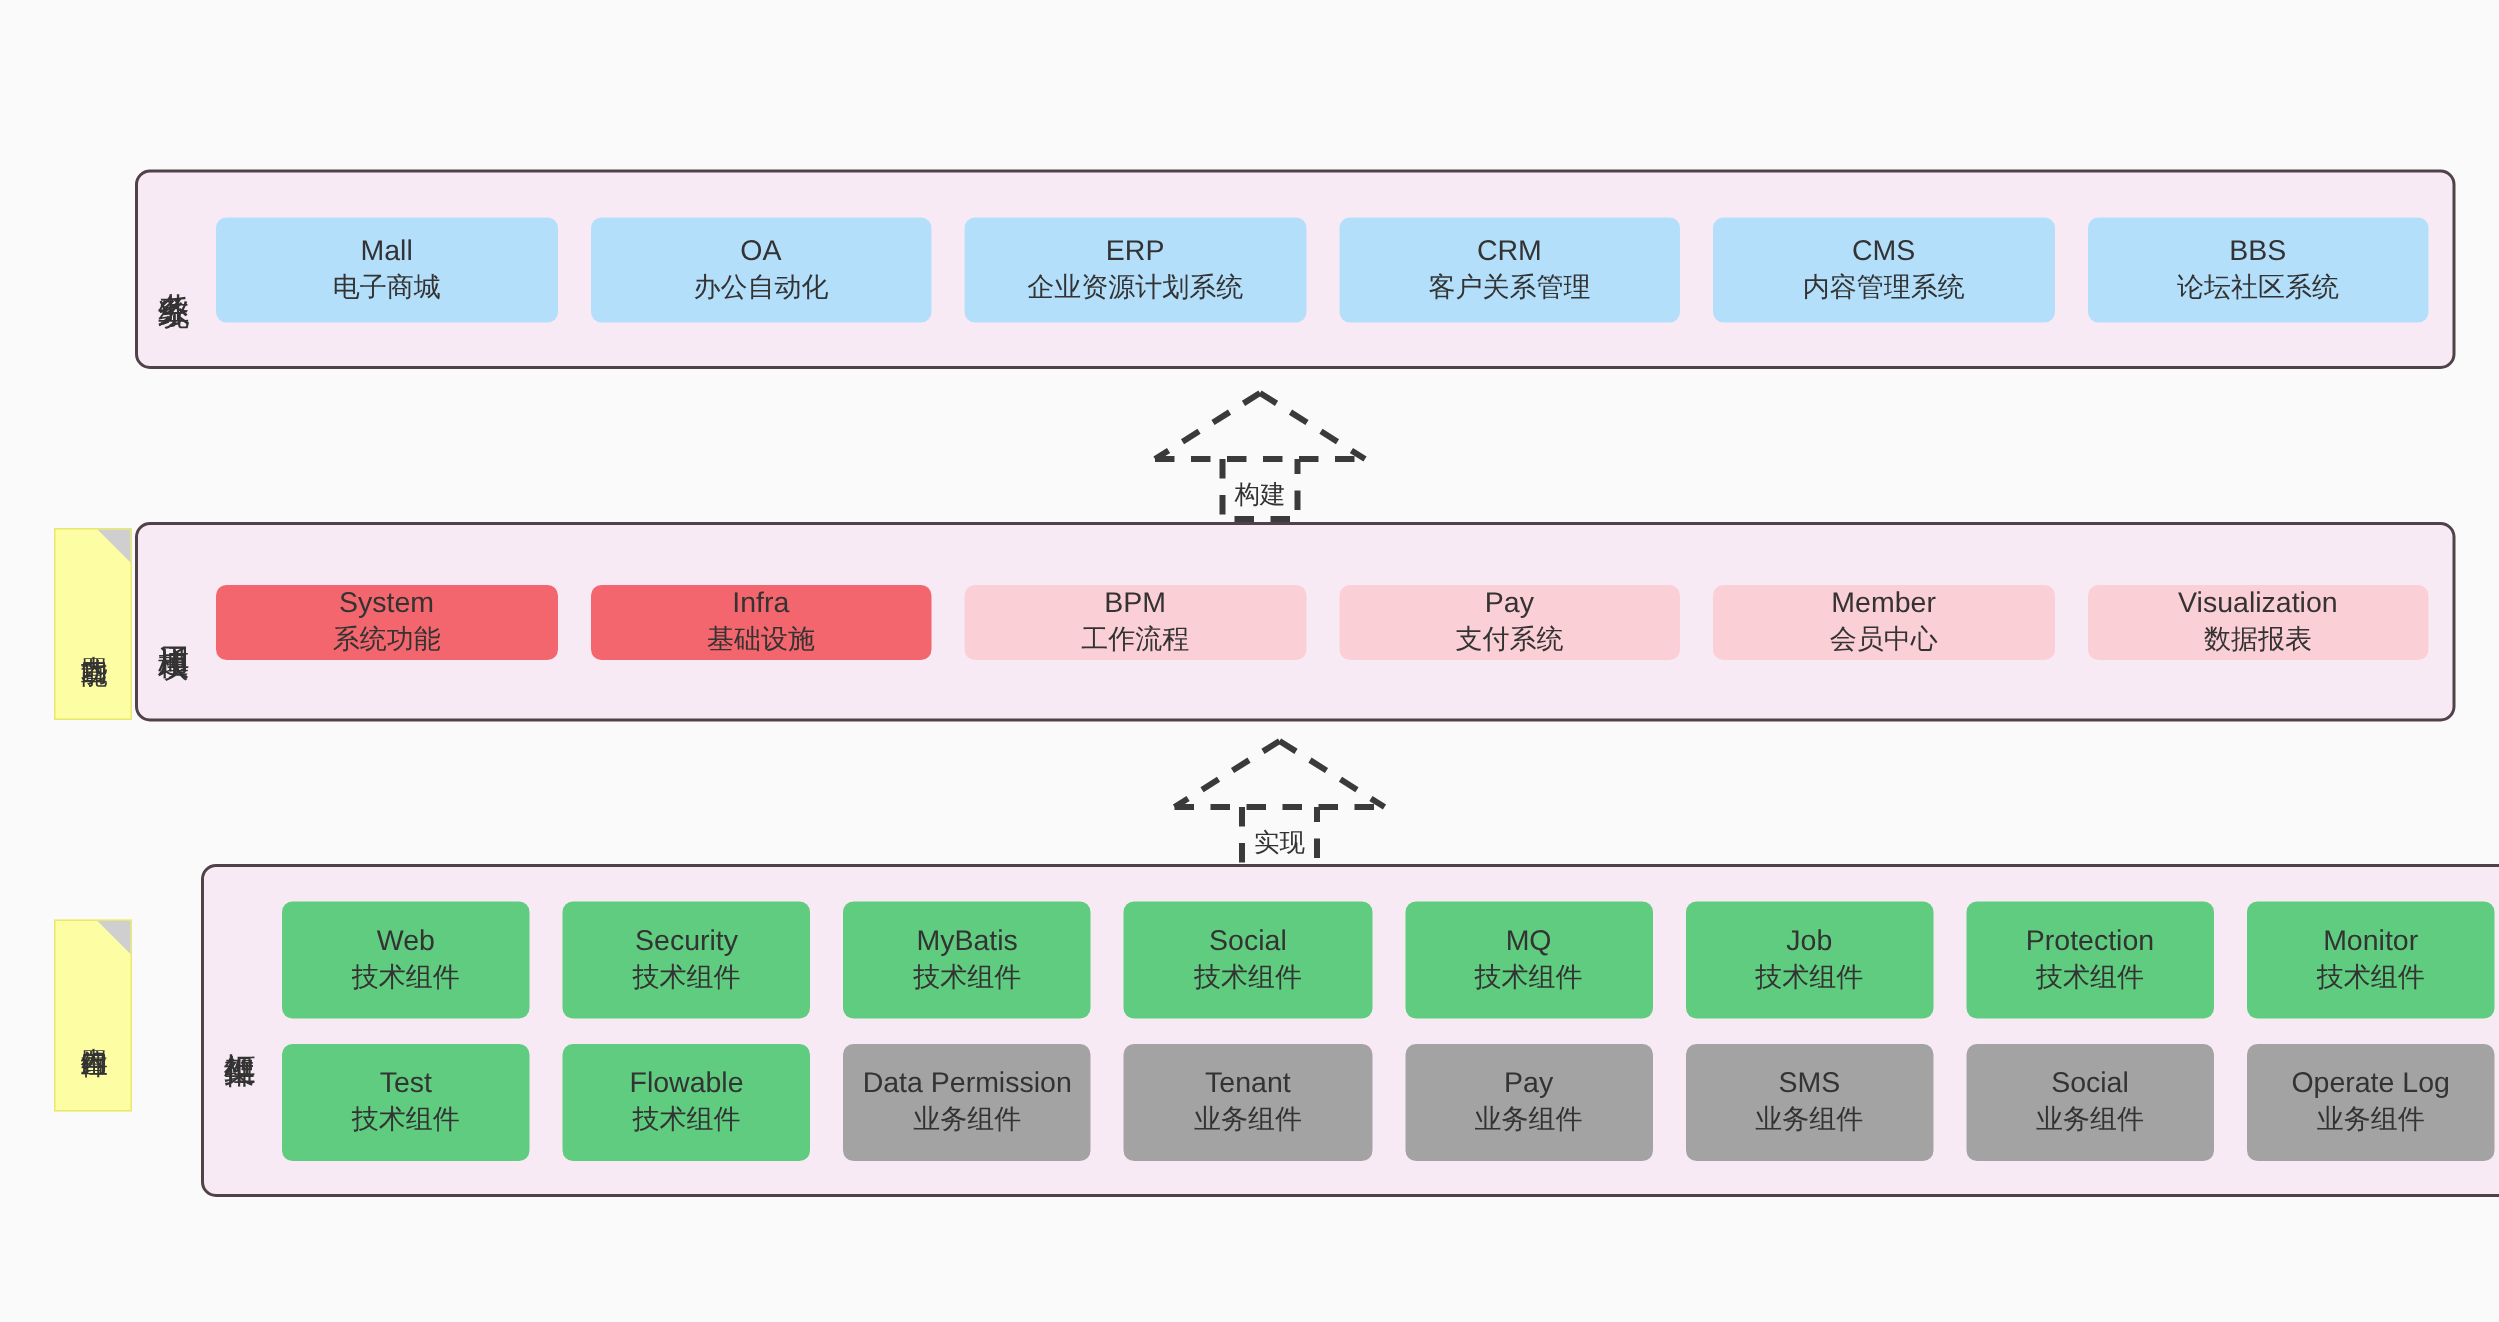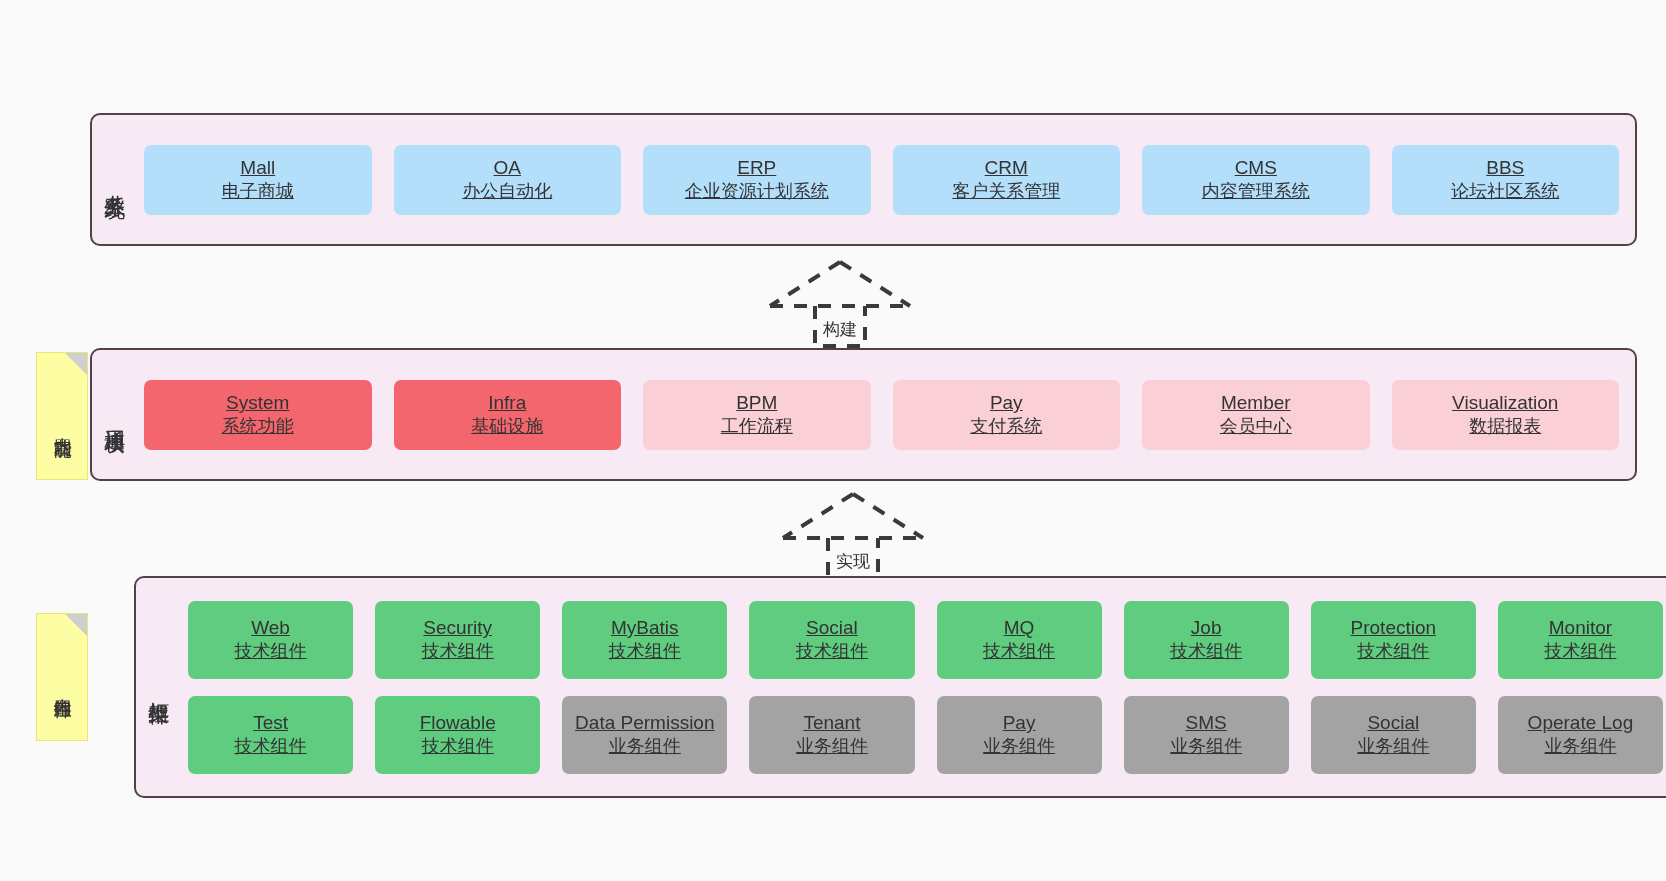--- a/index.html
+++ b/index.html
@@ -55,21 +55,20 @@
     display: flex;
     flex-direction: column;
     justify-content: center;
     gap: 17px;
     padding: 0 16px 0 6px;
   }
 
   .row {
     display: flex;
     gap: 22px;
-    text-decoration: underline;
   }
 
   .card {
     flex: 1 1 0;
     box-sizing: border-box;
     border-radius: 7px;
     display: flex;
     flex-direction: column;
     align-items: center;
     justify-content: center;
@@ -91,21 +90,21 @@
   .c-pink       { background: #fbcfd6; }
   .c-green      { background: #5fcc7f; }
   .c-lightgreen { background: #a3a3a3; }
 
   
   #layer-business { left: 90px;  top: 113px; width: 1547px; height: 133px; }
   #layer-common   { left: 90px;  top: 348px; width: 1547px; height: 133px; }
   #layer-framework{ left: 90px;  top: 576px; width: 1547px; height: 222px; margin-left: 44px; }
 
   #layer-business .card  { height: 70px; }
-  #layer-common  .card   { height: 70px; }
+  #layer-common  .card   { height: 50px; }
   #layer-framework .card { height: 78px; }
 
   
   .sticky {
     position: absolute;
     box-sizing: border-box;
     background: #fdfda3;
     border: 1px solid #e8e86f;
     display: flex;
     align-items: center;

